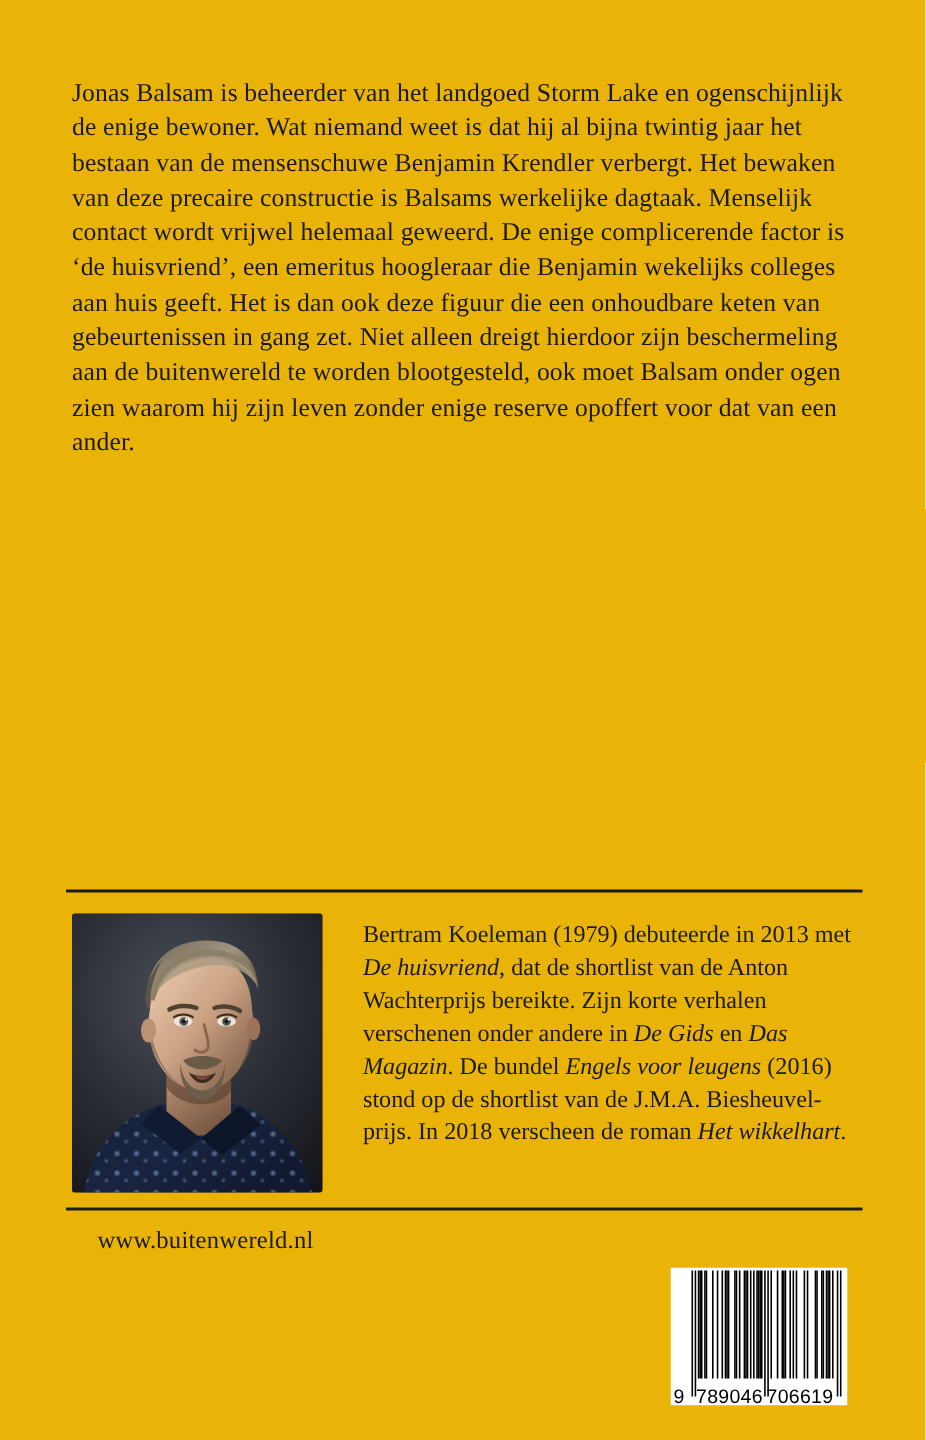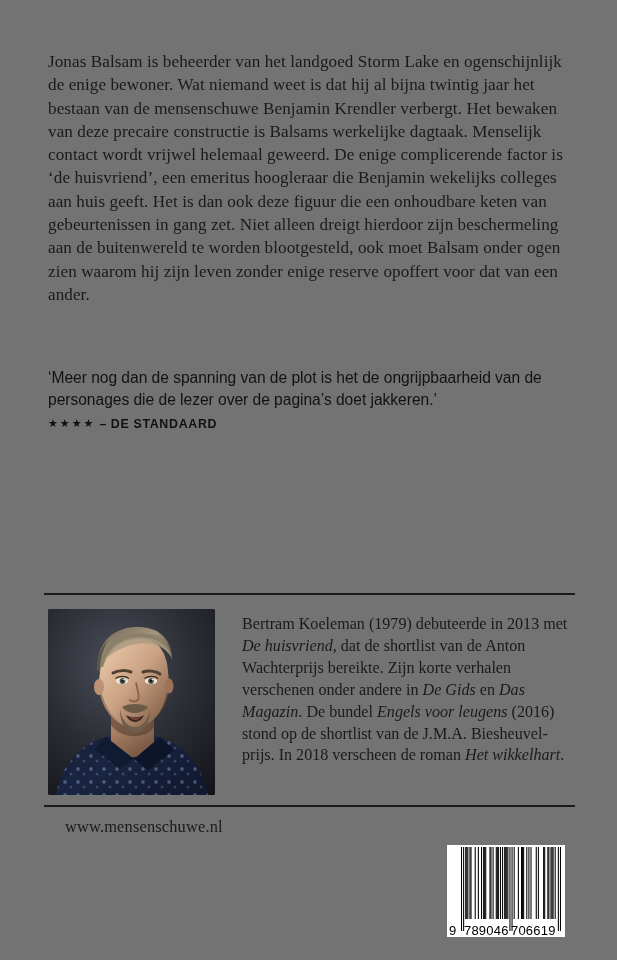--- a/index.html
+++ b/index.html
@@ -14,21 +14,21 @@
     position: relative;
     overflow: hidden;
     font-family: "Liberation Serif", serif;
     color: #191919;
     -webkit-font-smoothing: antialiased;
   }
 
   .page {
     position: absolute;
     inset: 0;
-    background: #737373;
+    background: #eab308;
   }
 
   
   .synopsis {
     position: absolute;
     left: 48px;
     top: 50px;
     width: 527px;
   }
   .synopsis p {
@@ -153,28 +153,20 @@
 <body>
 
 <div class="page">
 
   <div class="synopsis">
     <p>Jonas Balsam is beheerder van het landgoed Storm Lake en ogenschijnlijk de enige bewoner. Wat niemand weet is dat hij al bijna twintig jaar het bestaan van de mensenschuwe Benjamin Krendler verbergt. Het bewaken van deze precaire constructie is Balsams werkelijke dagtaak. Menselijk contact wordt vrijwel helemaal geweerd. De enige complicerende factor is ‘de huisvriend’, een emeritus hoogleraar die Benjamin wekelijks colleges aan huis geeft. Het is dan ook deze figuur die een onhoudbare keten van gebeurtenissen in gang zet. Niet alleen dreigt hierdoor zijn beschermeling aan de buitenwereld te worden blootgesteld, ook moet Balsam onder ogen zien waarom hij zijn leven zonder enige reserve opoffert voor dat van een ander.</p>
   </div>
 
   <div class="reviews">
 
-    <div class="review">
-      <div class="review-text">‘Meer nog dan de spanning van de plot is het de ongrijpbaarheid van de personages die de lezer over de pagina’s doet jakkeren.’</div>
-      <div class="review-credit">
-        <span class="stars">★★★★</span>
-        <span class="credit-dash">–</span>
-        <span class="credit-source">DE STANDAARD</span>
-      </div>
-    </div>
 
 
   </div>
 
   <div class="rule rule-top"></div>
 
   <div class="author-block">
 
     <div class="author-photo">
       <svg viewBox="0 0 167 186" preserveAspectRatio="xMidYMid slice" aria-hidden="true">
@@ -268,21 +260,21 @@
         <path d="M0 0 H167 V186 H0 Z" fill="url(#bgGrad)" opacity="0"></path>
       </svg>
     </div>
 
     <div class="author-bio"><span>Bertram Koeleman (1979) debuteerde in 2013 met </span><i>De huisvriend</i><span>, dat de shortlist van de Anton Wachterprijs bereikte. Zijn korte verhalen verschenen onder andere in </span><i>De Gids</i><span> en </span><i>Das Magazin</i><span>. De bundel </span><i>Engels voor leugens</i><span> (2016) stond op de shortlist van de J.M.A. Biesheuvel-prijs. In 2018 verscheen de roman </span><i>Het wikkelhart</i><span>.</span></div>
 
   </div>
 
   <div class="rule rule-bottom"></div>
 
-  <div class="website">www.mensenschuwe.nl</div>
+  <div class="website">www.buitenwereld.nl</div>
 
   <div class="barcode-area">
     <svg width="118" height="92" viewBox="0 0 118 92" aria-hidden="true">
       <rect x="0" y="0" width="118" height="92" fill="#ffffff"></rect>
       <g id="bars" fill="#000000">
           <rect x="14.00" y="2" width="1.05" height="84"></rect>
           <rect x="16.11" y="2" width="1.05" height="84"></rect>
           <rect x="18.21" y="2" width="1.05" height="72"></rect>
           <rect x="19.26" y="2" width="1.05" height="72"></rect>
           <rect x="20.32" y="2" width="1.05" height="72"></rect>

